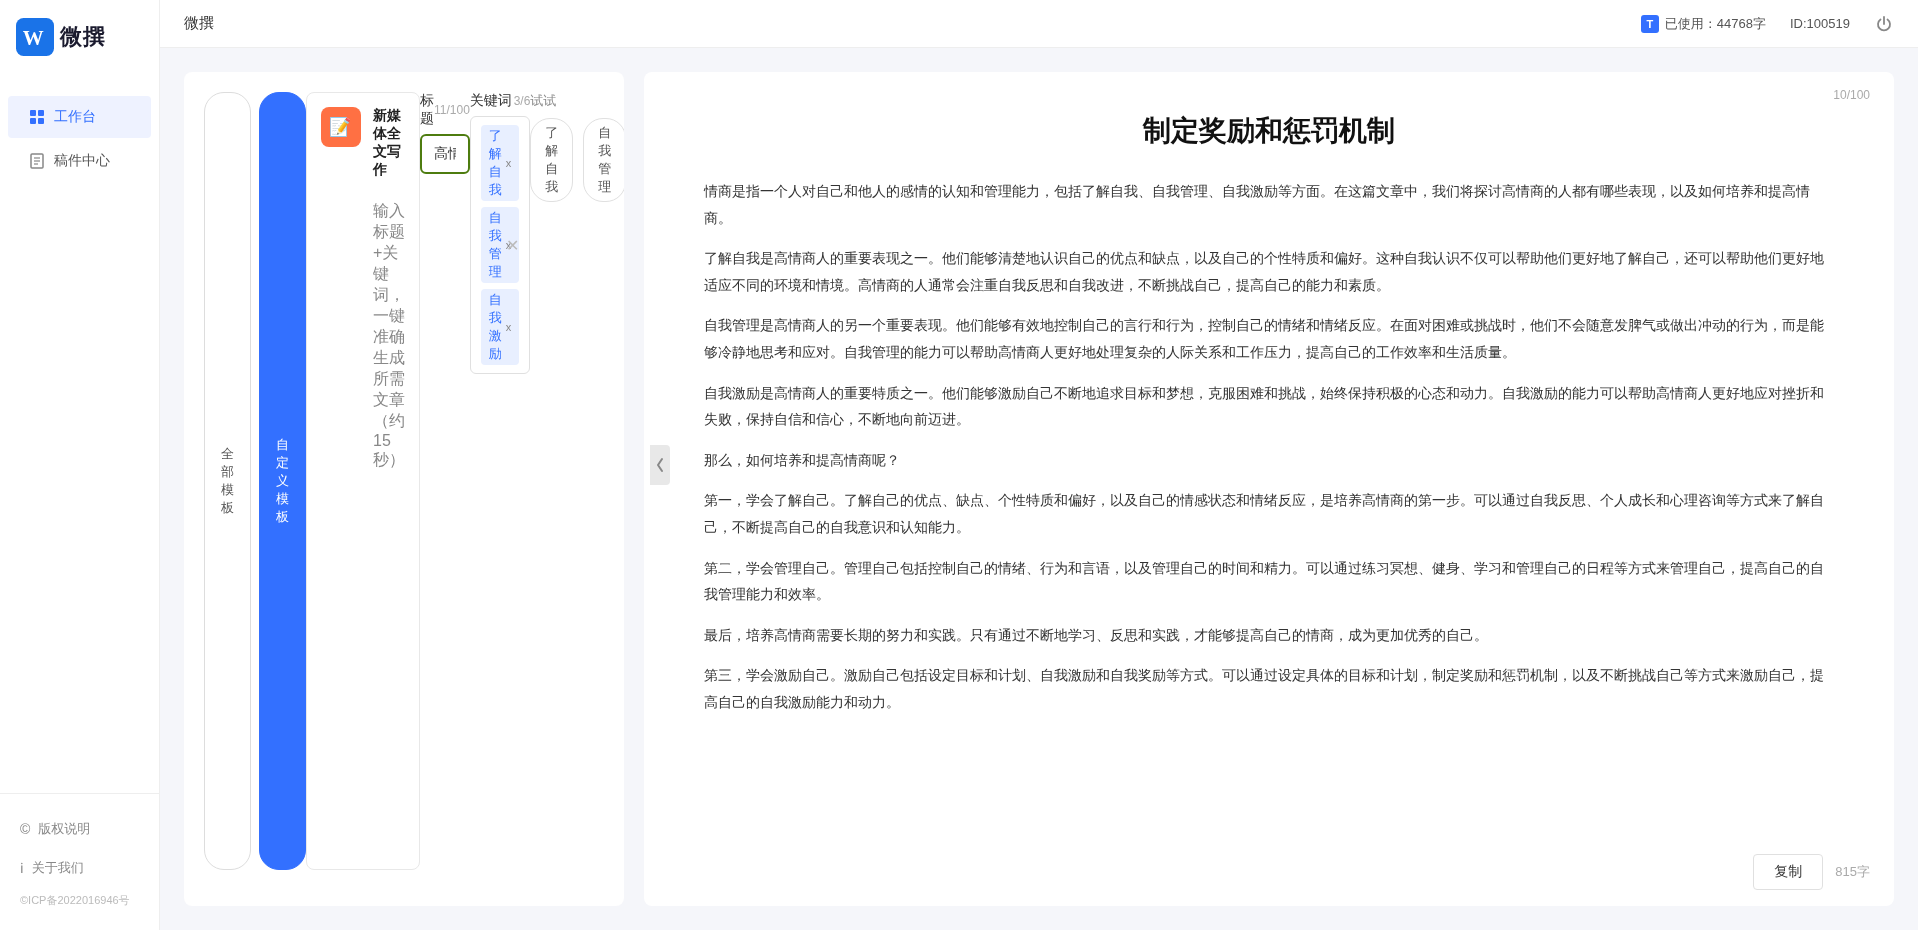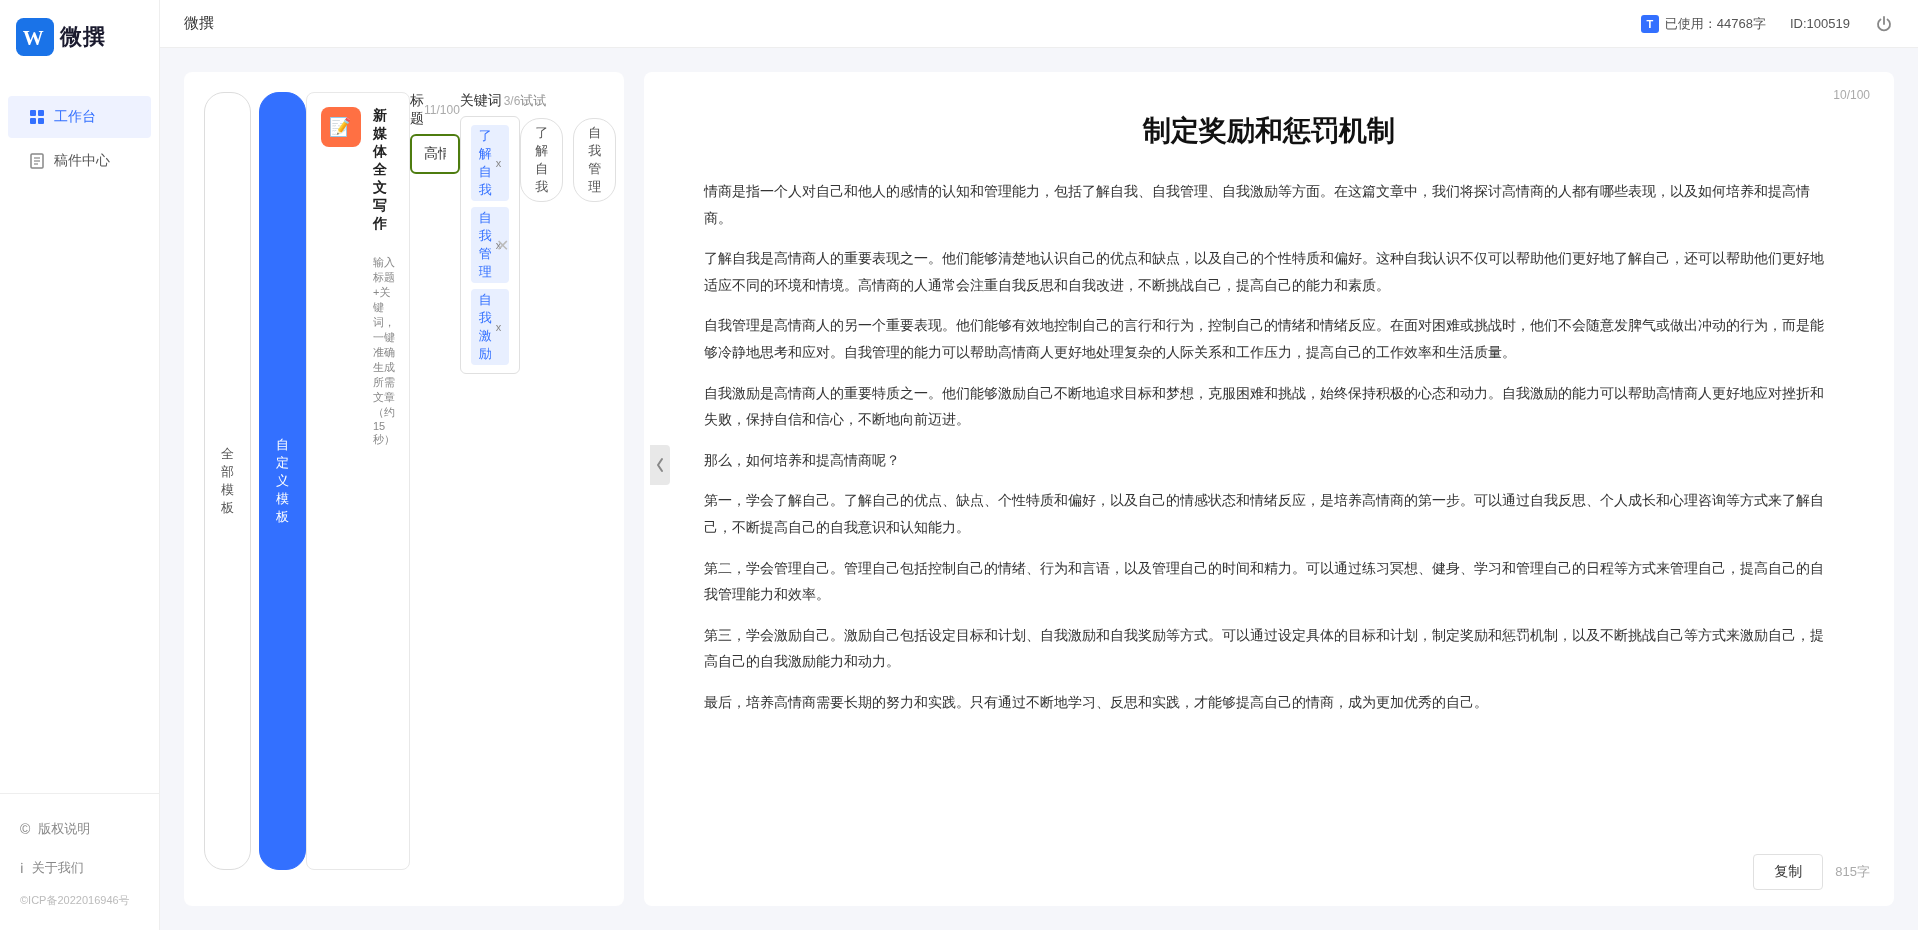--- a/index.html
+++ b/index.html
@@ -208,21 +208,21 @@
       font-size: 18px;
     }
     .card-body {}
     .card-title {
       font-size: 14px;
       font-weight: 600;
       color: #222;
       margin-bottom: 4px;
     }
     .card-desc {
-      font-size: 11px;
+      font-size: 16px;
       color: #888;
       margin-top: 22px;
     }
 
     
     .form-label-row {
       display: flex;
       justify-content: space-between;
       align-items: center;
       margin-bottom: 6px;
@@ -549,22 +549,22 @@
       <div class="article-title">制定奖励和惩罚机制</div>
 
       <div class="article-body">
         <p>情商是指一个人对自己和他人的感情的认知和管理能力，包括了解自我、自我管理、自我激励等方面。在这篇文章中，我们将探讨高情商的人都有哪些表现，以及如何培养和提高情商。</p>
         <p>了解自我是高情商人的重要表现之一。他们能够清楚地认识自己的优点和缺点，以及自己的个性特质和偏好。这种自我认识不仅可以帮助他们更好地了解自己，还可以帮助他们更好地适应不同的环境和情境。高情商的人通常会注重自我反思和自我改进，不断挑战自己，提高自己的能力和素质。</p>
         <p>自我管理是高情商人的另一个重要表现。他们能够有效地控制自己的言行和行为，控制自己的情绪和情绪反应。在面对困难或挑战时，他们不会随意发脾气或做出冲动的行为，而是能够冷静地思考和应对。自我管理的能力可以帮助高情商人更好地处理复杂的人际关系和工作压力，提高自己的工作效率和生活质量。</p>
         <p>自我激励是高情商人的重要特质之一。他们能够激励自己不断地追求目标和梦想，克服困难和挑战，始终保持积极的心态和动力。自我激励的能力可以帮助高情商人更好地应对挫折和失败，保持自信和信心，不断地向前迈进。</p>
         <p>那么，如何培养和提高情商呢？</p>
         <p>第一，学会了解自己。了解自己的优点、缺点、个性特质和偏好，以及自己的情感状态和情绪反应，是培养高情商的第一步。可以通过自我反思、个人成长和心理咨询等方式来了解自己，不断提高自己的自我意识和认知能力。</p>
         <p>第二，学会管理自己。管理自己包括控制自己的情绪、行为和言语，以及管理自己的时间和精力。可以通过练习冥想、健身、学习和管理自己的日程等方式来管理自己，提高自己的自我管理能力和效率。</p>
+        <p>最后，培养高情商需要长期的努力和实践。只有通过不断地学习、反思和实践，才能够提高自己的情商，成为更加优秀的自己。</p>
         <p>第三，学会激励自己。激励自己包括设定目标和计划、自我激励和自我奖励等方式。可以通过设定具体的目标和计划，制定奖励和惩罚机制，以及不断挑战自己等方式来激励自己，提高自己的自我激励能力和动力。</p>
-        <p>最后，培养高情商需要长期的努力和实践。只有通过不断地学习、反思和实践，才能够提高自己的情商，成为更加优秀的自己。</p>
       </div>
 
       <div class="article-footer">
         <button class="copy-btn">复制</button>
         <span class="word-count">815字</span>
       </div>
     </div>
   </div>
 </div>
 

